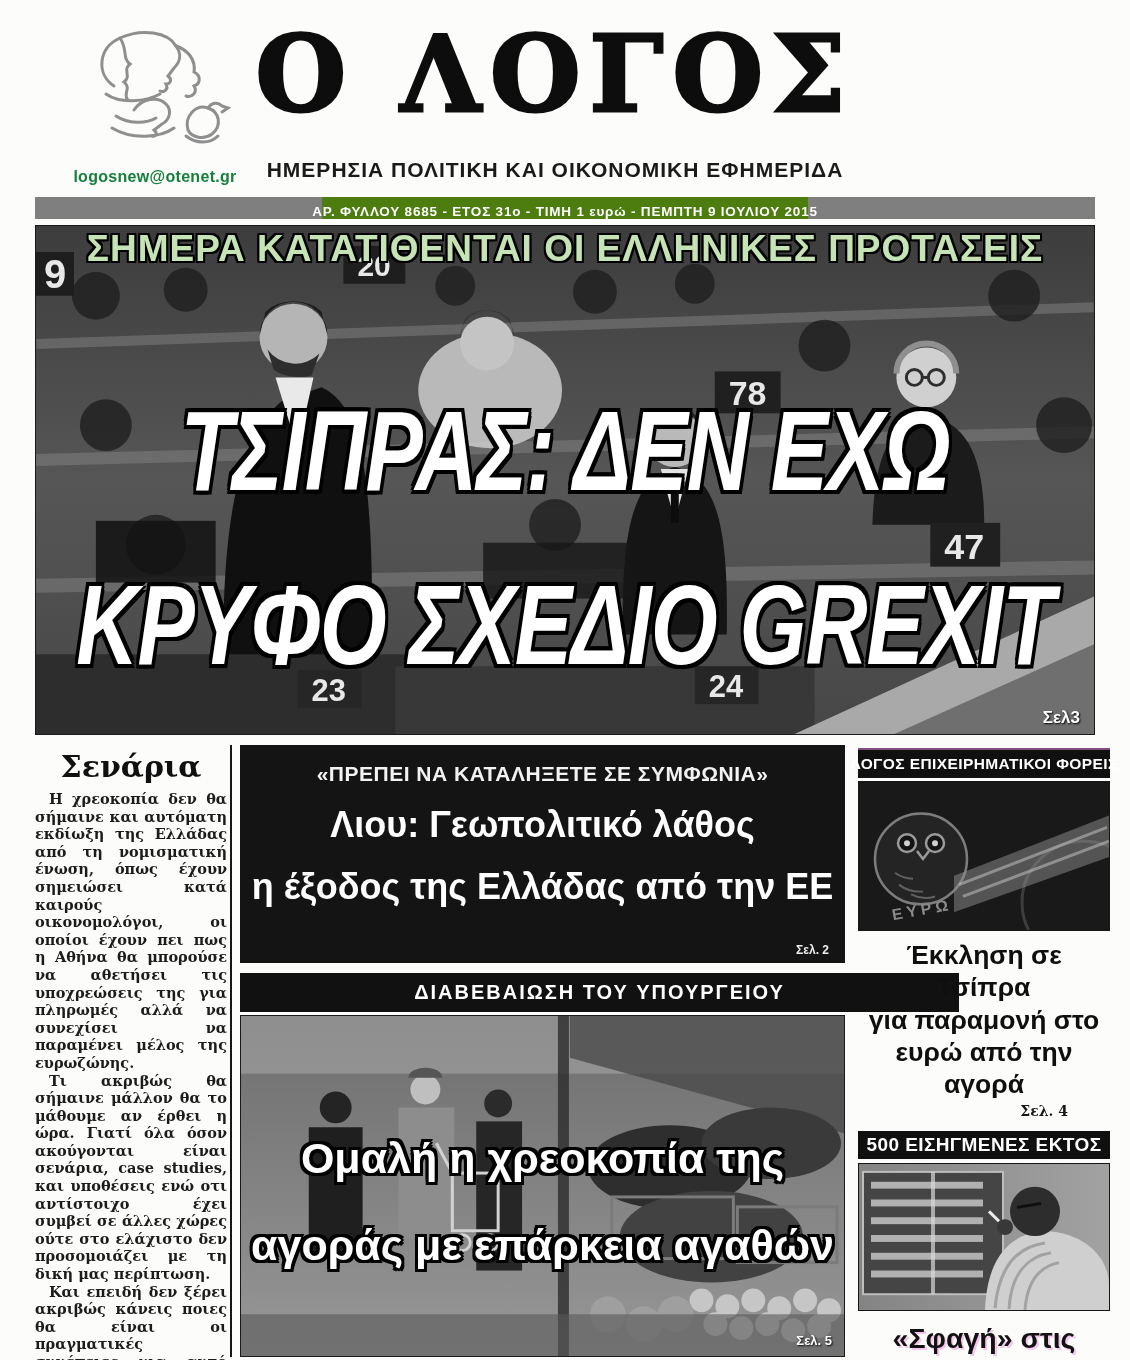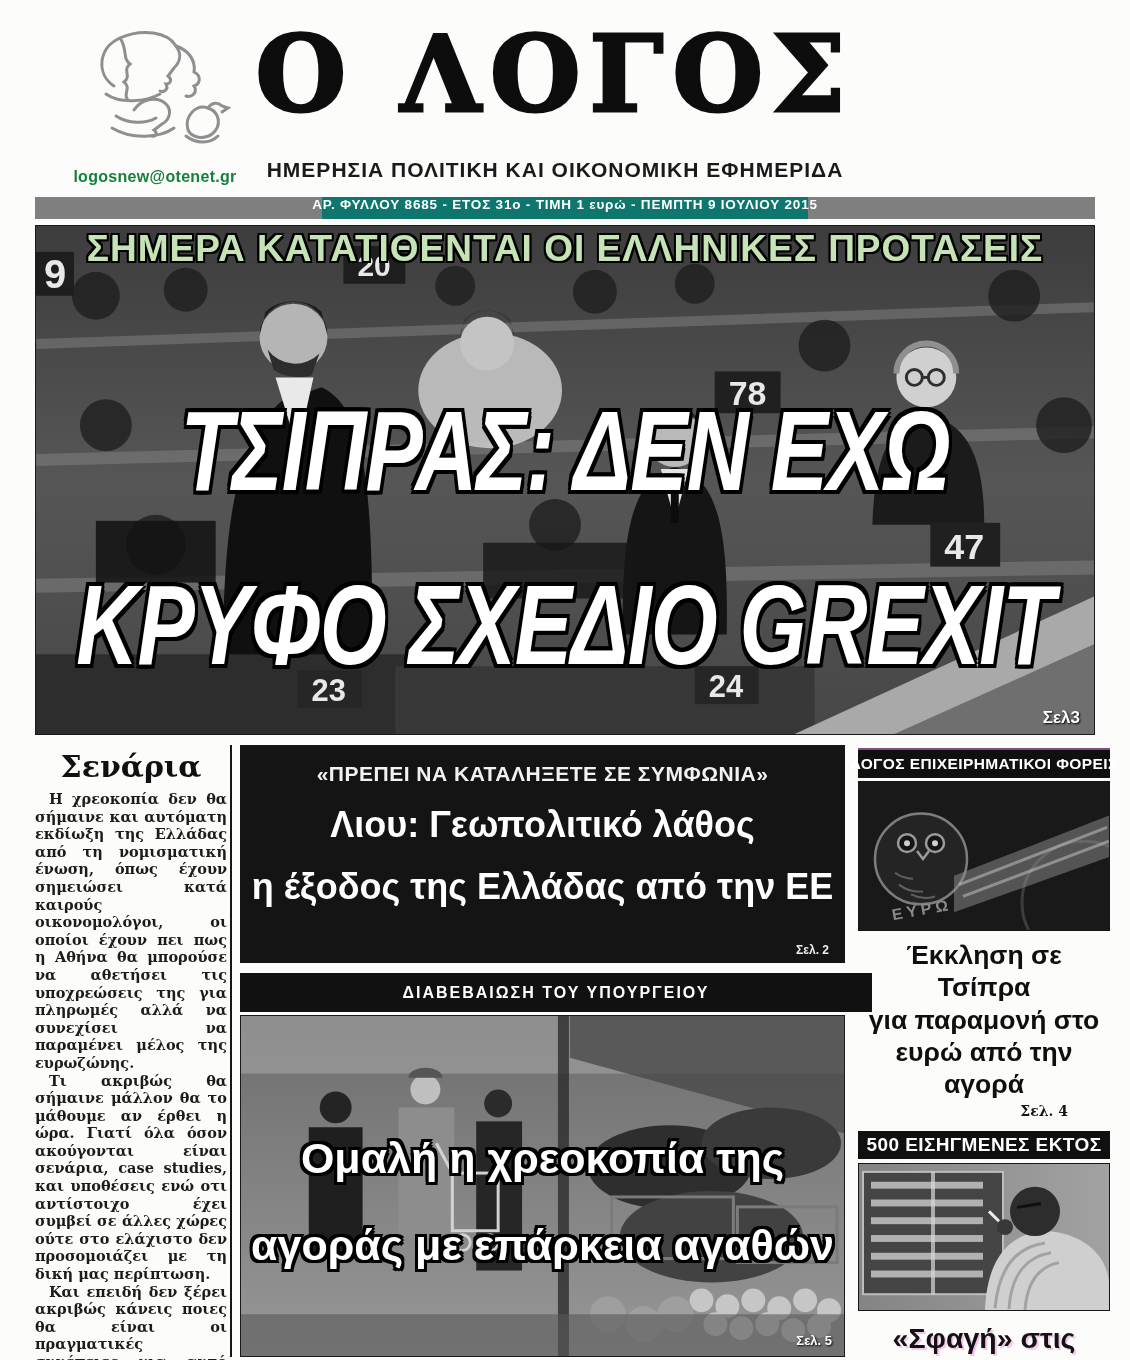--- a/index.html
+++ b/index.html
@@ -11,21 +11,21 @@
   .logo-email{margin-top:2px;font-size:16px;font-weight:bold;color:#15803d;letter-spacing:.3px;}
   .mast-title{position:absolute;left:235px;top:10px;width:640px;text-align:center;
       font-family:"DejaVu Serif","Liberation Serif",serif;font-weight:bold;font-size:104px;
       letter-spacing:9px;color:#0d0d0d;-webkit-text-stroke:3px #0d0d0d;line-height:1.25;}
   .mast-sub{position:absolute;left:235px;top:158px;width:640px;text-align:center;
       font-size:21px;font-weight:bold;letter-spacing:1px;color:#1a1a1a;}
 
   
   .dateline{position:absolute;left:35px;top:197px;width:1060px;height:22px;background:#7f7f7f;}
   .dateline-box{position:absolute;left:50%;top:0;transform:translateX(-50%);width:486px;height:22px;
-      background:#0f766e;display:flex;align-items:flex-start;justify-content:center;}
+      background:#4d7c0f;display:flex;align-items:flex-end;justify-content:center;}
   .dateline-box span{font-size:13.5px;font-weight:bold;color:#fff;letter-spacing:.8px;white-space:nowrap;}
 
   
   .lead{position:absolute;left:35px;top:225px;width:1060px;height:510px;background:#4a4a4a;
         border:1px solid #1a1a1a;box-sizing:border-box;}
   .lead svg{position:absolute;left:0;top:0;width:100%;height:100%;}
   .lead-kicker{position:absolute;left:0;top:2px;width:100%;text-align:center;
       font-size:37px;font-weight:bold;letter-spacing:1px;color:#c6e3b6;white-space:nowrap;}
   .hl{position:absolute;width:100%;text-align:center;color:#fff;font-weight:bold;
       font-size:86px;letter-spacing:-1px;white-space:nowrap;line-height:1;font-style:italic;}
@@ -51,22 +51,22 @@
   .opinion p{margin:0;font-family:"DejaVu Serif","Liberation Serif",serif;font-weight:bold;
       font-size:14.5px;line-height:17.6px;text-align:justify;text-indent:14px;color:#1c1c1c;}
 
   
   .mid{position:absolute;left:240px;top:745px;width:605px;}
   .liou-box{position:relative;width:605px;height:218px;background:#141414;box-sizing:border-box;}
   .liou-kicker{padding-top:17px;text-align:center;color:#f2f2f2;font-weight:bold;font-size:21px;letter-spacing:.5px;}
   .liou-l1{margin-top:18px;text-align:center;color:#fff;font-weight:bold;font-size:36px;}
   .liou-l2{margin-top:20px;text-align:center;color:#fff;font-weight:bold;font-size:36px;}
   .liou-ref{position:absolute;right:16px;bottom:6px;color:#ededed;font-size:12px;font-weight:bold;}
-  .mid-bar{margin-top:10px;width:632px;height:39px;background:#111;display:flex;align-items:center;
-      justify-content:center;color:#fff;font-weight:bold;font-size:16px;letter-spacing:2px;}
+  .mid-bar{margin-top:10px;width:719px;height:39px;background:#111;display:flex;align-items:center;
+      justify-content:center;color:#fff;font-weight:bold;font-size:20px;letter-spacing:2px;}
   .market{position:relative;margin-top:3px;width:605px;height:342px;background:#7a7a7a;
       border:1px solid #1a1a1a;box-sizing:border-box;}
   .market svg{position:absolute;left:0;top:0;width:100%;height:100%;}
   .mkt-line{position:absolute;width:100%;text-align:center;color:#fff;font-weight:bold;
       font-size:43px;white-space:nowrap;}
   .mkt1{top:118px;} .mkt2{top:205px;text-align:center;}
   .mkt-ref{position:absolute;right:12px;bottom:8px;color:#fff;font-weight:bold;font-size:13px;
       text-shadow:1px 1px 2px #000;}
 
   

